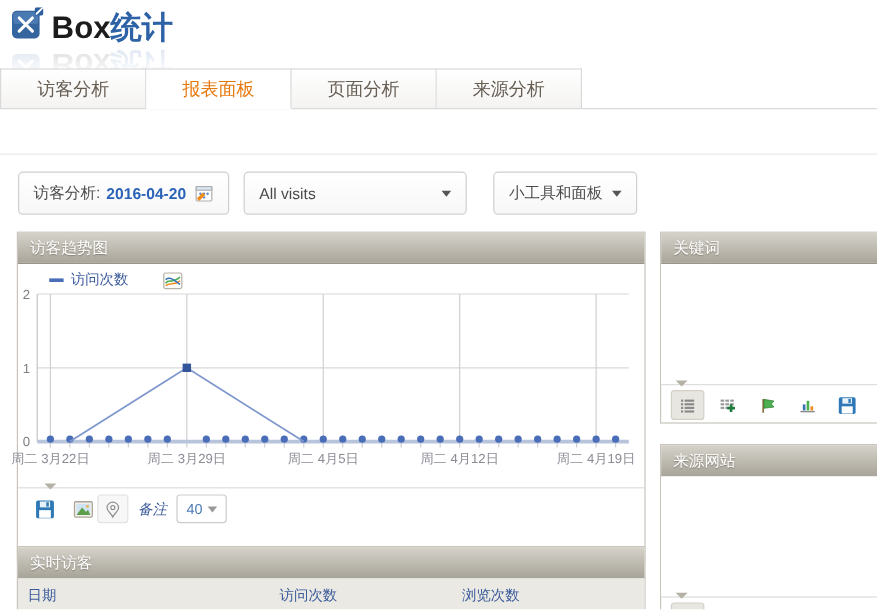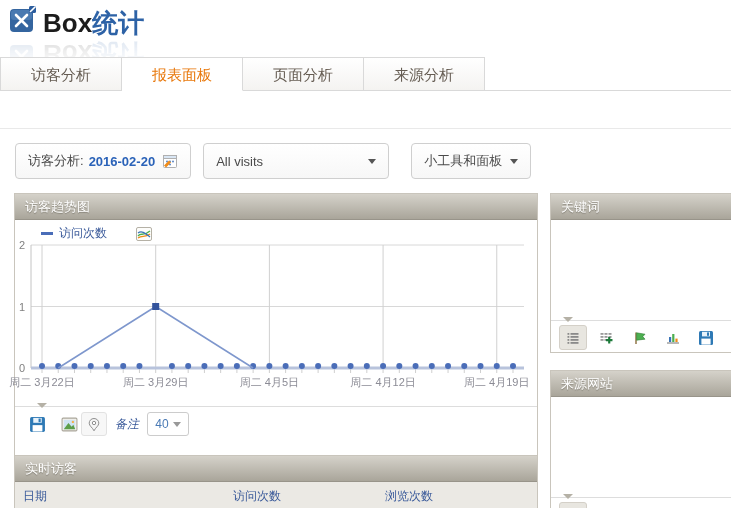--- a/index.html
+++ b/index.html
@@ -112,21 +112,21 @@
     <div class="tab">访客分析</div>
     <div class="tab active">报表面板</div>
     <div class="tab">页面分析</div>
     <div class="tab">来源分析</div>
   </div>
   <div class="subline"></div>
 
   <div class="filters">
     <div class="fbtn">
       <span>访客分析:</span>
-      <span class="date">2016-02-20</span>
+      <span class="date">2016-04-20</span>
       <span class="cal-icon">
         <svg width="16" height="16" viewBox="0 0 16 16">
           <rect x="1.5" y="2.5" width="13" height="12" rx="1" fill="#fff" stroke="#b0b0b0"></rect>
           <rect x="1.5" y="2.5" width="13" height="3" fill="#d9e6f4" stroke="#b0b0b0"></rect>
           <circle cx="5" cy="8.5" r="1" fill="#5b87c5"></circle>
             <circle cx="8" cy="8.5" r="1" fill="#5b87c5"></circle>
             <circle cx="11" cy="8.5" r="1" fill="#5b87c5"></circle>
           <circle cx="5" cy="11.5" r="1" fill="#5b87c5"></circle>
             <circle cx="8" cy="11.5" r="1" fill="#5b87c5"></circle>
           <path d="M2 14 L7 9 L9 11 L4 16 Z" fill="#ef8c1a" transform="translate(0,-1.5)"></path>

